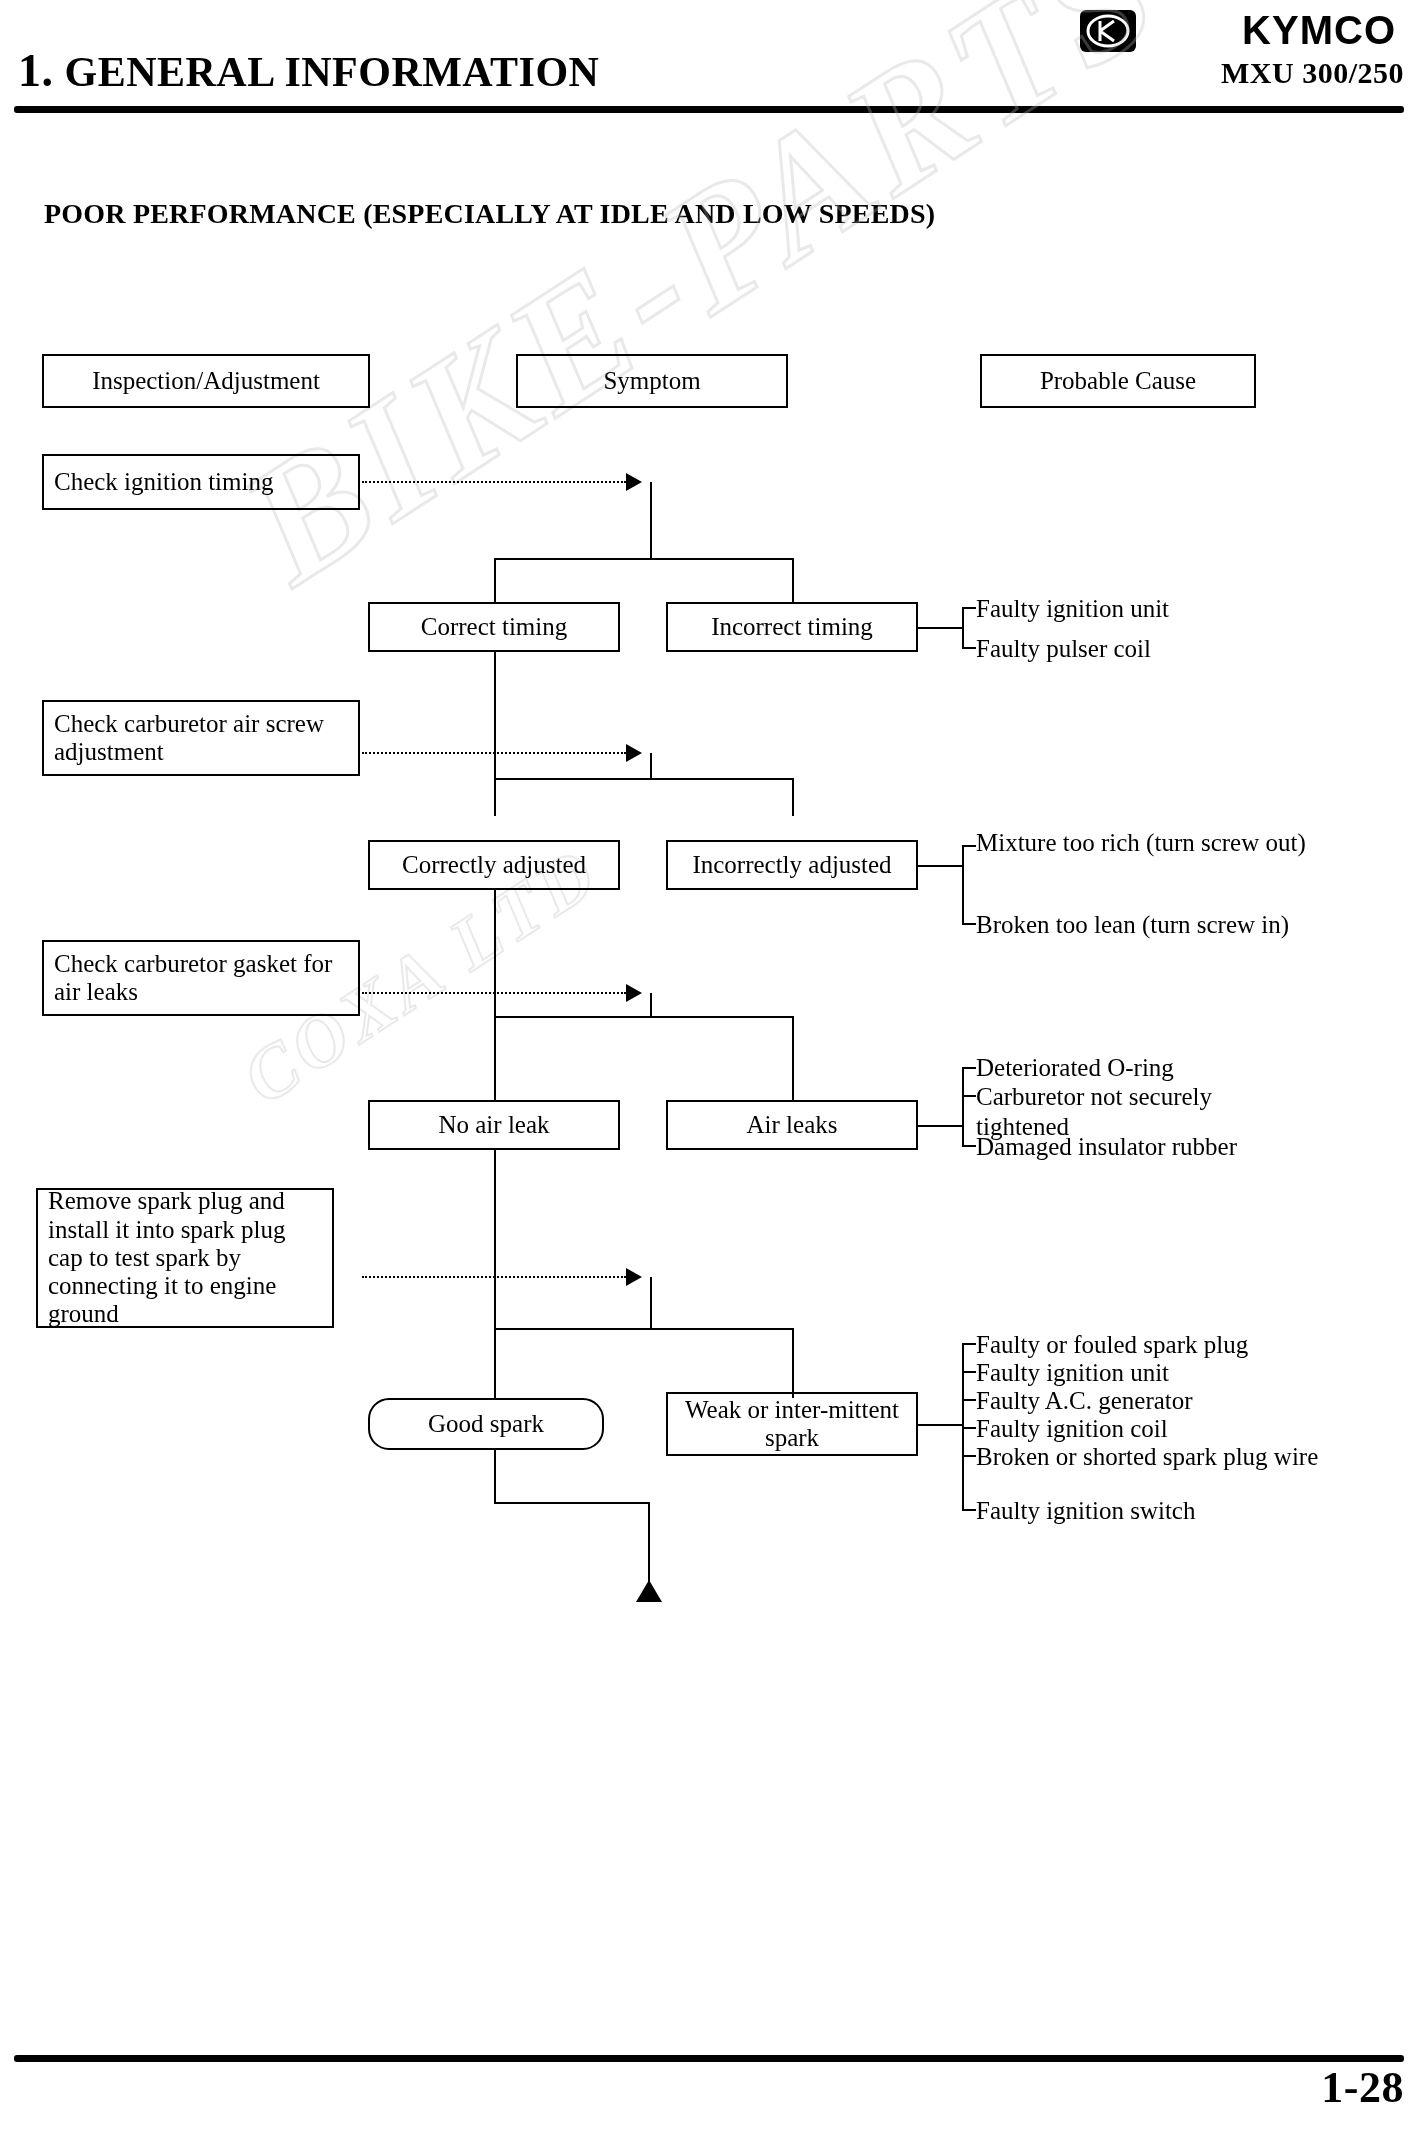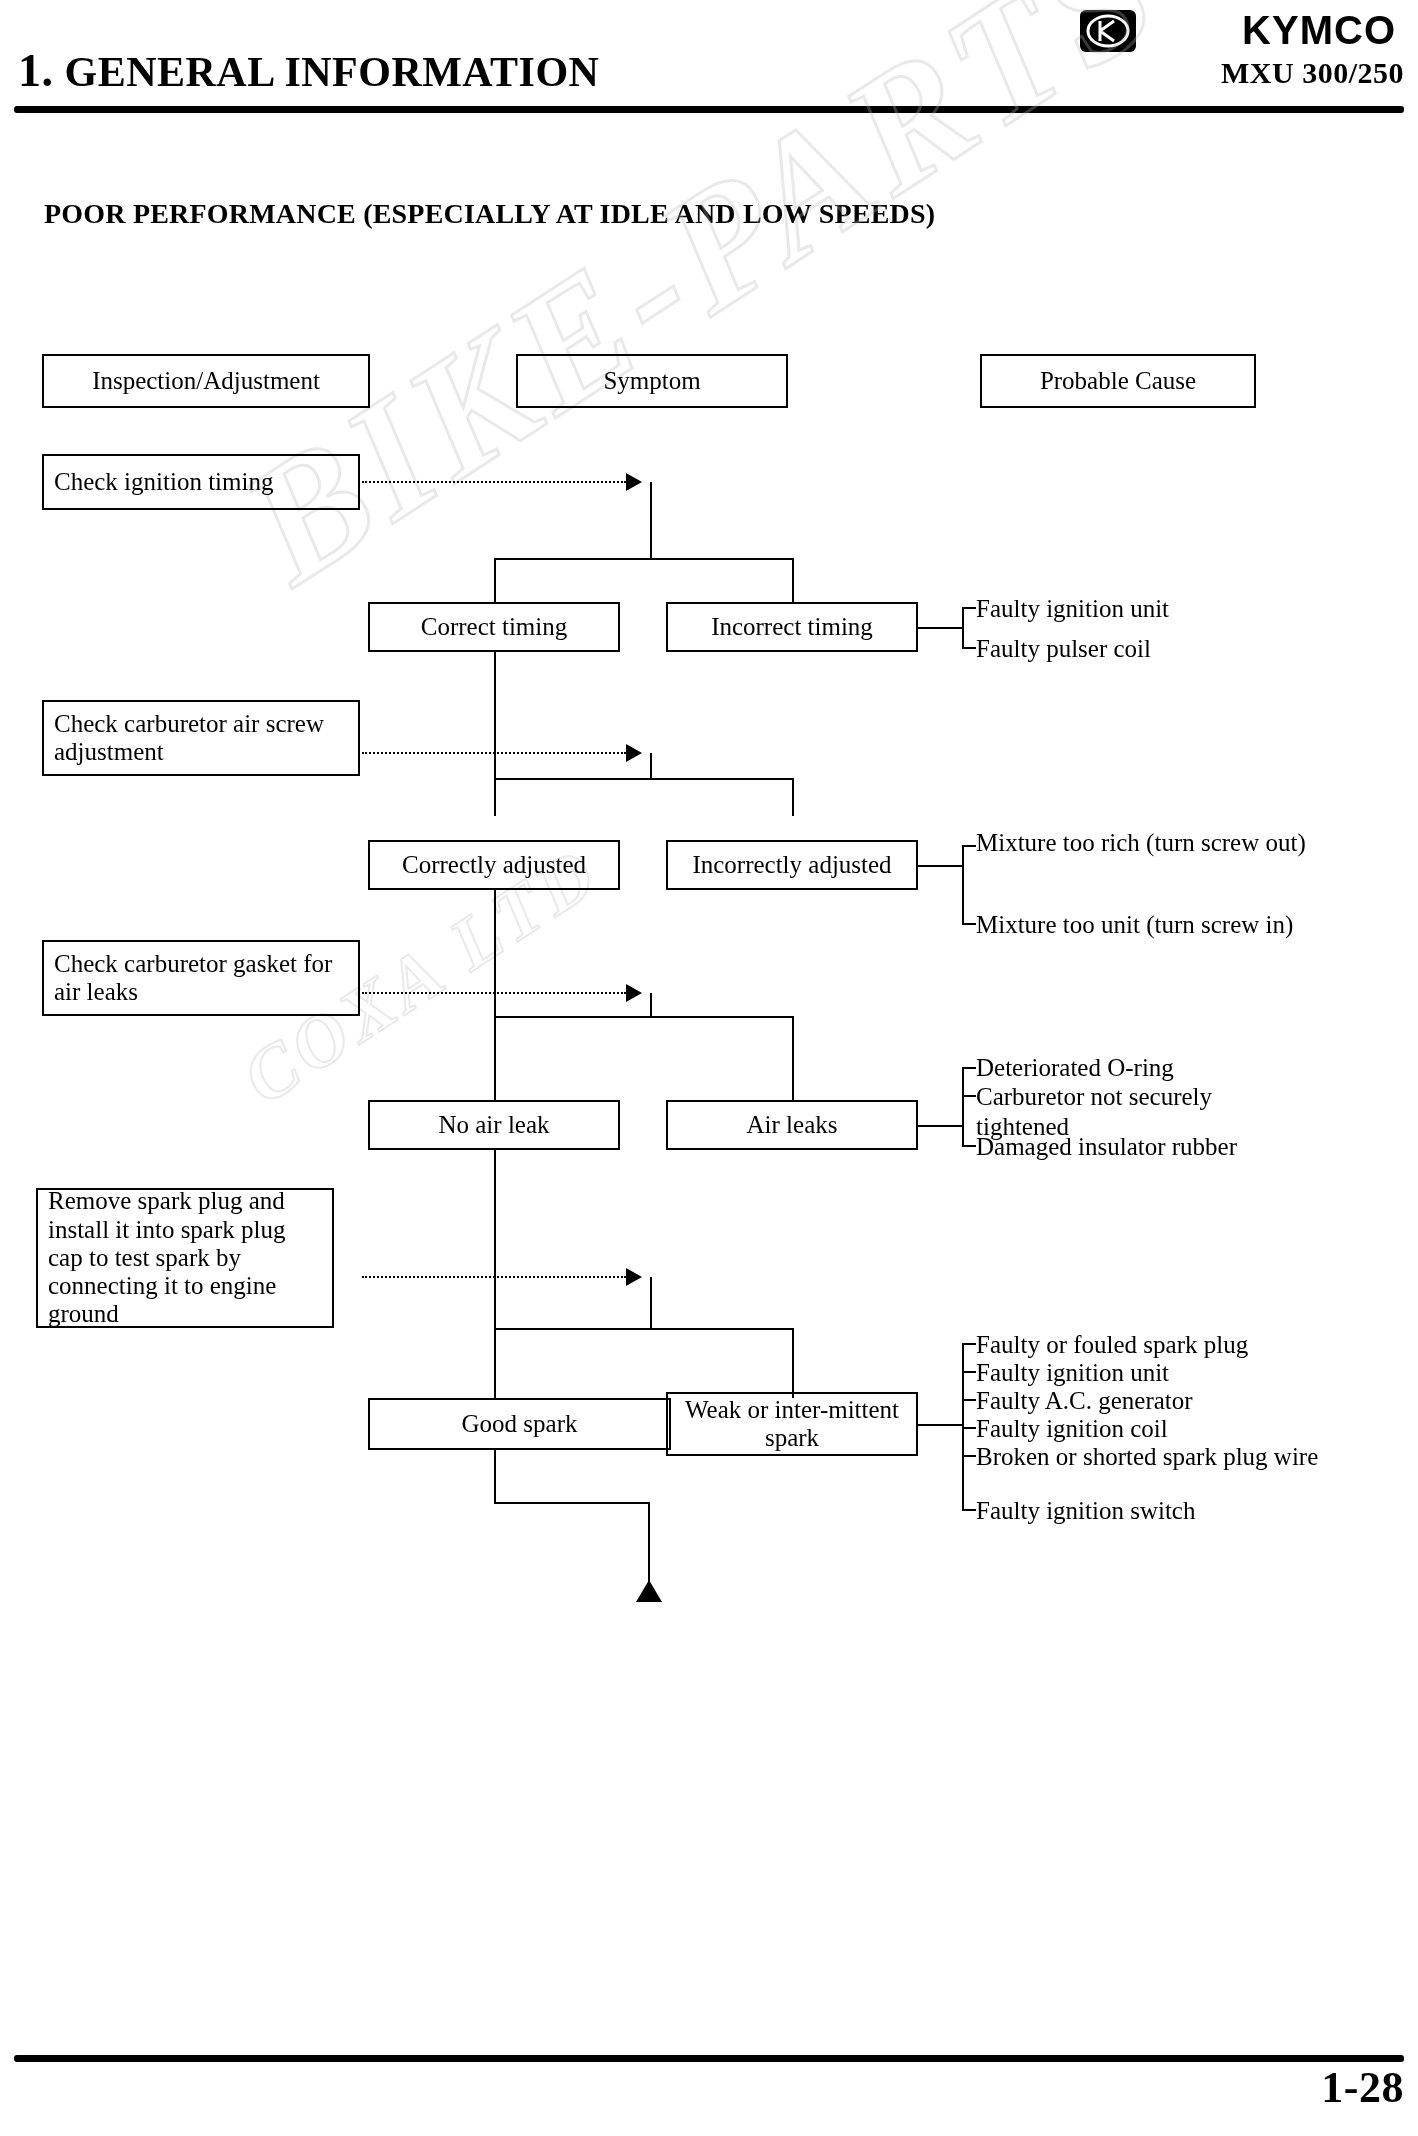--- a/index.html
+++ b/index.html
@@ -285,21 +285,21 @@
   <div class="vline" style="left:792px; top:758px; height:38px;"></div>
 
   <div class="box" style="left:368px; top:820px; width:252px; height:50px;">Correctly adjusted</div>
   <div class="box" style="left:666px; top:820px; width:252px; height:50px;">Incorrectly adjusted</div>
 
   <div class="hline" style="left:918px; top:845px; width:46px;"></div>
   <div class="vline" style="left:962px; top:825px; height:78px;"></div>
   <div class="hline" style="left:962px; top:825px; width:14px;"></div>
   <div class="hline" style="left:962px; top:903px; width:14px;"></div>
   <div class="cause" style="left:976px; top:808px; width:410px;">Mixture too rich (turn screw out)</div>
-  <div class="cause" style="left:976px; top:890px; width:420px;">Mixture too unit (turn screw in)</div>
+  <div class="cause" style="left:976px; top:890px; width:420px;">Broken too lean (turn screw in)</div>
 
   <div class="vline" style="left:494px; top:870px; height:126px;"></div>
 
   <div class="box left-al" style="left:42px; top:920px; width:318px; height:76px;">
     <span>Check carburetor gasket for air leaks</span>
   </div>
   <div class="dotted" style="left:362px; top:972px; width:264px;"></div>
   <div class="arrow-r" style="left:626px; top:964px;"></div>
 
   <div class="vline" style="left:650px; top:973px; height:23px;"></div>
@@ -325,21 +325,21 @@
     <span>Remove spark plug and install it into spark plug cap to test spark by connecting it to engine ground</span>
   </div>
   <div class="dotted" style="left:362px; top:1256px; width:264px;"></div>
   <div class="arrow-r" style="left:626px; top:1248px;"></div>
 
   <div class="vline" style="left:650px; top:1257px; height:51px;"></div>
   <div class="hline" style="left:494px; top:1308px; width:300px;"></div>
   <div class="vline" style="left:494px; top:1308px; height:70px;"></div>
   <div class="vline" style="left:792px; top:1308px; height:70px;"></div>
 
-  <div class="box" style="left:368px; top:1378px; width:303px; height:52px;">Good spark</div>
+  <div class="box" style="left:368px; top:1378px; width:236px; height:52px;border-radius:21px;">Good spark</div>
   <div class="box" style="left:666px; top:1372px; width:252px; height:64px;">
     <span>Weak or inter-mittent spark</span>
   </div>
 
   <div class="hline" style="left:918px; top:1404px; width:46px;"></div>
   <div class="vline" style="left:962px; top:1323px; height:166px;"></div>
   <div class="hline" style="left:962px; top:1323px; width:14px;"></div>
   <div class="hline" style="left:962px; top:1351px; width:14px;"></div>
   <div class="hline" style="left:962px; top:1379px; width:14px;"></div>
   <div class="hline" style="left:962px; top:1407px; width:14px;"></div>

